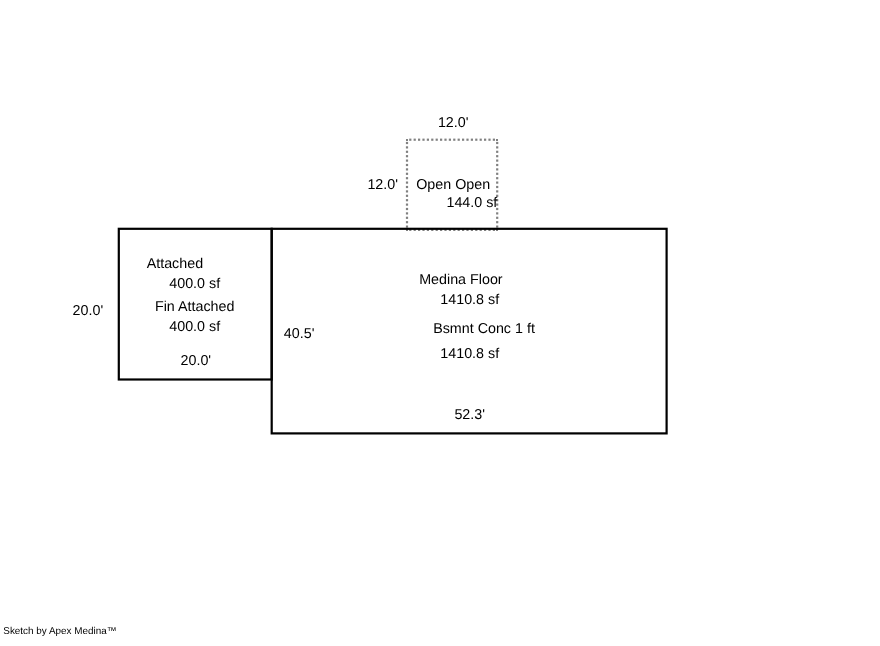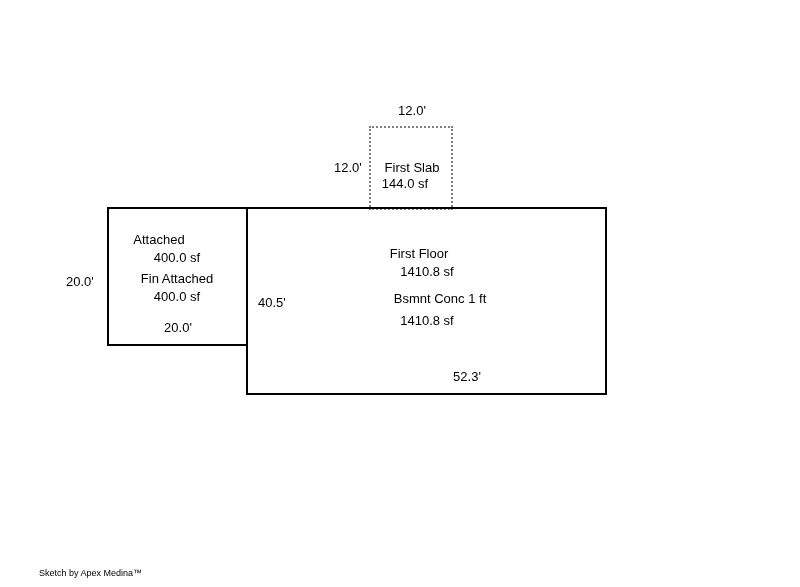--- a/index.html
+++ b/index.html
@@ -34,61 +34,60 @@
   .ctr { transform: translateX(-50%); }
 
   .footer {
     position: absolute;
     left: 3px;
     top: 568px;
     font-size: 9px;
     line-height: 11px;
     white-space: nowrap;
     color: #000000;
-    margin-left: 36px;
   }
 </style>
 </head>
 <body>
 
 <div class="canvas">
 
   <div class="rect dashed" style="left:369px; top:126px; width:84px; height:84px;"></div>
 
   <div class="rect solid" style="left:246px; top:207px; width:361px; height:188px;"></div>
 
   <div class="rect solid" style="left:107px; top:207px; width:141px; height:139px;"></div>
 
   <div class="lbl ctr" style="left:412px; top:103px;">12.0'</div>
 
   <div class="lbl" style="left:334px; top:160px;">12.0'</div>
 
-  <div class="lbl ctr" style="left:412px; top:160px;">First Slab</div>
+  <div class="lbl ctr" style="left:412px; top:160px;">Open Open</div>
 
-  <div class="lbl ctr" style="left:405px; top:176px;">144.0 sf</div>
+  <div class="lbl ctr" style="left:429px; top:176px;">144.0 sf</div>
 
   <div class="lbl ctr" style="left:159px; top:232px;">Attached</div>
 
   <div class="lbl ctr" style="left:177px; top:250px;">400.0 sf</div>
 
   <div class="lbl ctr" style="left:177px; top:271px;">Fin Attached</div>
 
   <div class="lbl ctr" style="left:177px; top:289px;">400.0 sf</div>
 
   <div class="lbl ctr" style="left:178px; top:320px;">20.0'</div>
 
   <div class="lbl" style="left:66px; top:274px;">20.0'</div>
 
   <div class="lbl" style="left:258px; top:295px;">40.5'</div>
 
-  <div class="lbl ctr" style="left:419px; top:246px;">First Floor</div>
+  <div class="lbl ctr" style="left:419px; top:246px;">Medina Floor</div>
 
   <div class="lbl ctr" style="left:427px; top:264px;">1410.8 sf</div>
 
   <div class="lbl ctr" style="left:440px; top:291px;">Bsmnt Conc 1 ft</div>
 
   <div class="lbl ctr" style="left:427px; top:313px;">1410.8 sf</div>
 
-  <div class="lbl ctr" style="left:427px; top:369px;margin-left:40px;">52.3'</div>
+  <div class="lbl ctr" style="left:427px; top:369px;">52.3'</div>
 
   <div class="footer">Sketch by Apex Medina™</div>
 
 </div>
 
 </body></html>

